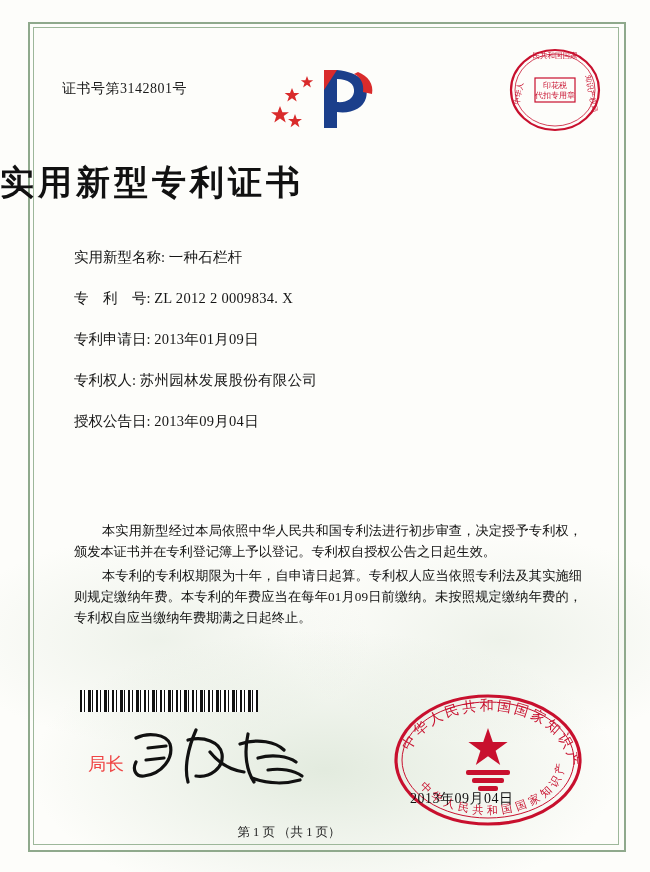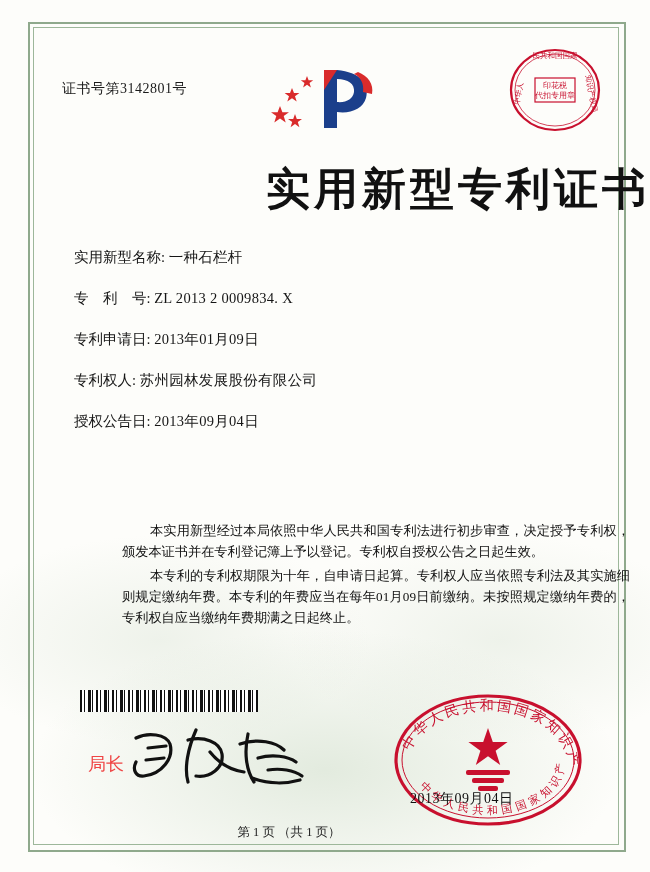--- a/index.html
+++ b/index.html
@@ -38,39 +38,39 @@
     white-space:nowrap;
   }
   .logo{
     position:absolute;left:262px;top:62px;width:120px;height:72px;
   }
   .seal-top{
     position:absolute;left:507px;top:42px;width:96px;height:96px;
   }
   .title{
     position:absolute;left:0;top:160px;width:650px;
-    text-align:right;
-    font-size:44px;font-weight:bold;letter-spacing:4px;color:#111;
+    text-align:left;
+    font-size:34px;font-weight:bold;letter-spacing:4px;color:#111;
     font-family:"DejaVu Serif","Liberation Serif",serif;
   }
 
   
   .fields{
     position:absolute;left:74px;top:248px;width:510px;
   }
   .field{
     font-size:14.5px;color:#151515;margin-bottom:22px;white-space:nowrap;
   }
   .field .lab{letter-spacing:0px;}
   .field .val{letter-spacing:.3px;margin-top:17px;}
 
   
   .body{
     position:absolute;left:74px;top:520px;width:508px;
-    font-size:13.2px;line-height:21px;color:#111;text-align:justify;margin-left:48px;
+    font-size:13.2px;line-height:21px;color:#111;text-align:justify;
   }
   .body p{margin:0 0 3px 0;text-indent:28px;}
 
   
   .barcode{
     position:absolute;left:80px;top:690px;width:178px;height:22px;
     background:repeating-linear-gradient(to right,
       #111 0 2px,#fff 2px 4px,#111 4px 5px,#fff 5px 8px,
       #111 8px 11px,#fff 11px 12px,#111 12px 13px,#fff 13px 16px);
   }
@@ -138,21 +138,21 @@
 
   <div class="title">实用新型专利证书</div>
 
   <div class="fields">
     <div class="field">
       <span class="lab">实用新型名称:</span>
       <span class="val">一种石栏杆</span>
     </div>
     <div class="field">
       <span class="lab">专　利　号:</span>
-      <span class="val">ZL 2013 2 0009834. X</span>
+      <span class="val">ZL 2012 2 0009834. X</span>
     </div>
     <div class="field">
       <span class="lab">专利申请日:</span>
       <span class="val">2013年01月09日</span>
     </div>
     <div class="field">
       <span class="lab">专利权人:</span>
       <span class="val">苏州园林发展股份有限公司</span>
     </div>
     <div class="field">

